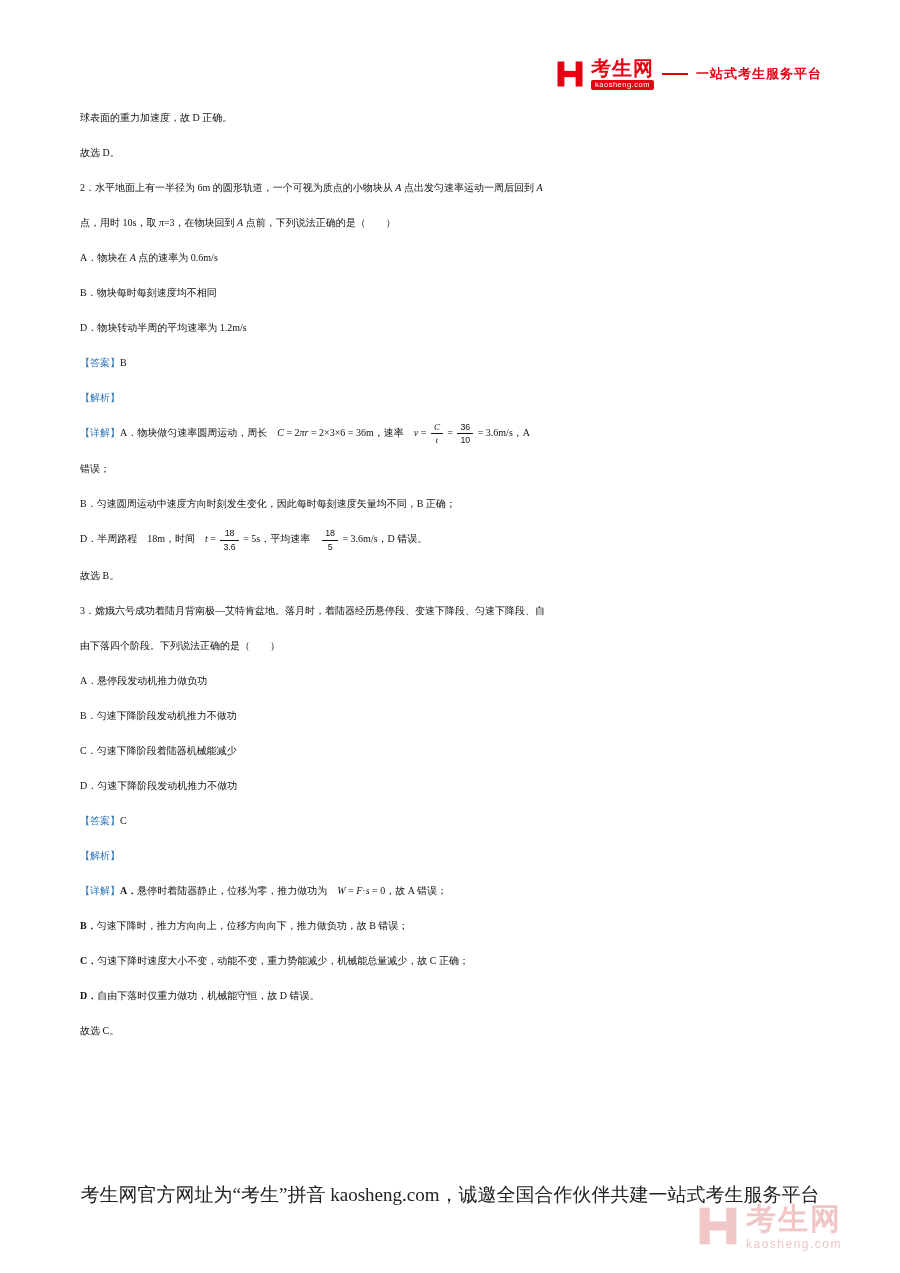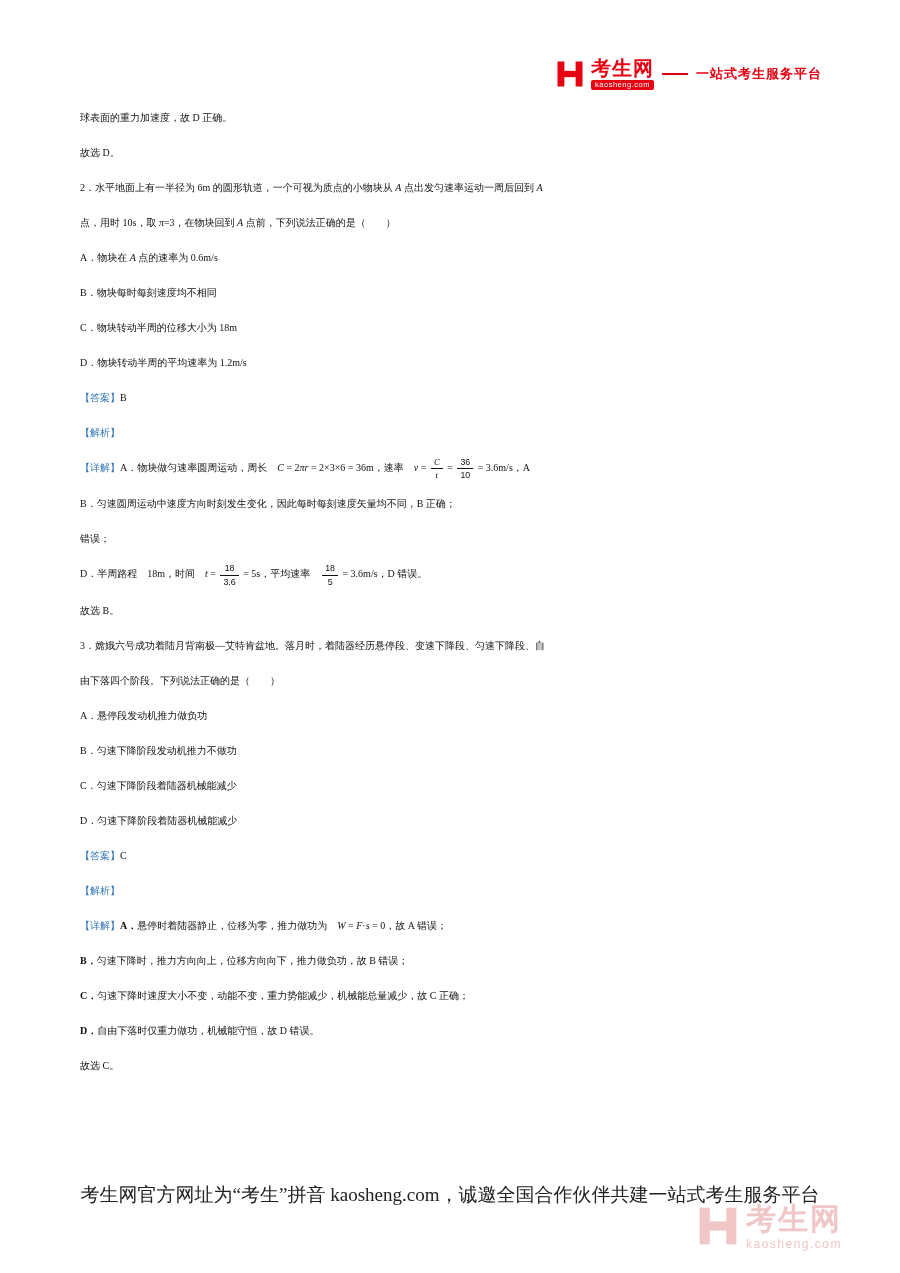--- a/index.html
+++ b/index.html
@@ -100,35 +100,34 @@
     <div class="tagline" style="color:#e60012">一站式考生服务平台</div>
   </div>
 
   <div id="content">
       <div class="line"><span>球表面的重力加速度，故 D 正确。</span></div>
       <div class="line"><span>故选 D。</span></div>
       <div class="line"><span>2．水平地面上有一半径为 6m 的圆形轨道，一个可视为质点的小物块从 </span><span class="i">A</span><span> 点出发匀速率运动一周后回到 </span><span class="i">A</span></div>
       <div class="line"><span>点，用时 10s，取 </span><span class="i">π</span><span>=3，在物块回到 </span><span class="i">A</span><span> 点前，下列说法正确的是（　　）</span></div>
       <div class="line"><span>A．物块在 </span><span class="i">A</span><span> 点的速率为 0.6m/s</span></div>
       <div class="line"><span>B．物块每时每刻速度均不相同</span></div>
-      <div class="line"><span>C．物块转动半周的位移大小为 18m</span></div>
       <div class="line"><span>D．物块转动半周的平均速率为 1.2m/s</span></div>
       <div class="line"><span class="b">【答案】</span><span>B</span></div>
       <div class="line"><span class="b">【解析】</span></div>
       <div class="line"><span class="b">【详解】</span><span>A．物块做匀速率圆周运动，周长　</span><span class="i">C</span><span> = 2</span><span class="i">πr</span><span> = 2×3×6 = 36m，速率　</span><span class="i">v</span><span> = </span><span class="frac i"><span class="num">C</span><span class="den">t</span></span><span> = </span><span class="frac"><span class="num">36</span><span class="den">10</span></span><span> = 3.6m/s，A</span></div>
+      <div class="line"><span>错误；</span></div>
       <div class="line"><span>B．匀速圆周运动中速度方向时刻发生变化，因此每时每刻速度矢量均不同，B 正确；</span></div>
-      <div class="line"><span>错误；</span></div>
       <div class="line"><span>D．半周路程　18m，时间　</span><span class="i">t</span><span> = </span><span class="frac"><span class="num">18</span><span class="den">3.6</span></span><span> = 5s，平均速率　</span><span class="frac"><span class="num">18</span><span class="den">5</span></span><span> = 3.6m/s，D 错误。</span></div>
       <div class="line"><span>故选 B。</span></div>
       <div class="line"><span>3．嫦娥六号成功着陆月背南极—艾特肯盆地。落月时，着陆器经历悬停段、变速下降段、匀速下降段、自</span></div>
       <div class="line"><span>由下落四个阶段。下列说法正确的是（　　）</span></div>
       <div class="line"><span>A．悬停段发动机推力做负功</span></div>
       <div class="line"><span>B．匀速下降阶段发动机推力不做功</span></div>
       <div class="line"><span>C．匀速下降阶段着陆器机械能减少</span></div>
-      <div class="line"><span>D．匀速下降阶段着陆器机械能减少</span></div>
+      <div class="line"><span>D．匀速下降阶段发动机推力不做功</span></div>
       <div class="line"><span class="b">【答案】</span><span>C</span></div>
       <div class="line"><span class="b">【解析】</span></div>
       <div class="line"><span class="b">【详解】</span><span class="bold">A．</span><span>悬停时着陆器静止，位移为零，推力做功为　</span><span class="i">W</span><span> = </span><span class="i">F</span><span>·</span><span class="i">s</span><span> = 0，故 A 错误；</span></div>
       <div class="line"><span class="bold">B．</span><span>匀速下降时，推力方向向上，位移方向向下，推力做负功，故 B 错误；</span></div>
       <div class="line"><span class="bold">C．</span><span>匀速下降时速度大小不变，动能不变，重力势能减少，机械能总量减少，故 C 正确；</span></div>
       <div class="line"><span class="bold">D．</span><span>自由下落时仅重力做功，机械能守恒，故 D 错误。</span></div>
       <div class="line"><span>故选 C。</span></div>
     </div>
 
   <div class="footer">考生网官方网址为“考生”拼音 kaosheng.com，诚邀全国合作伙伴共建一站式考生服务平台</div>

